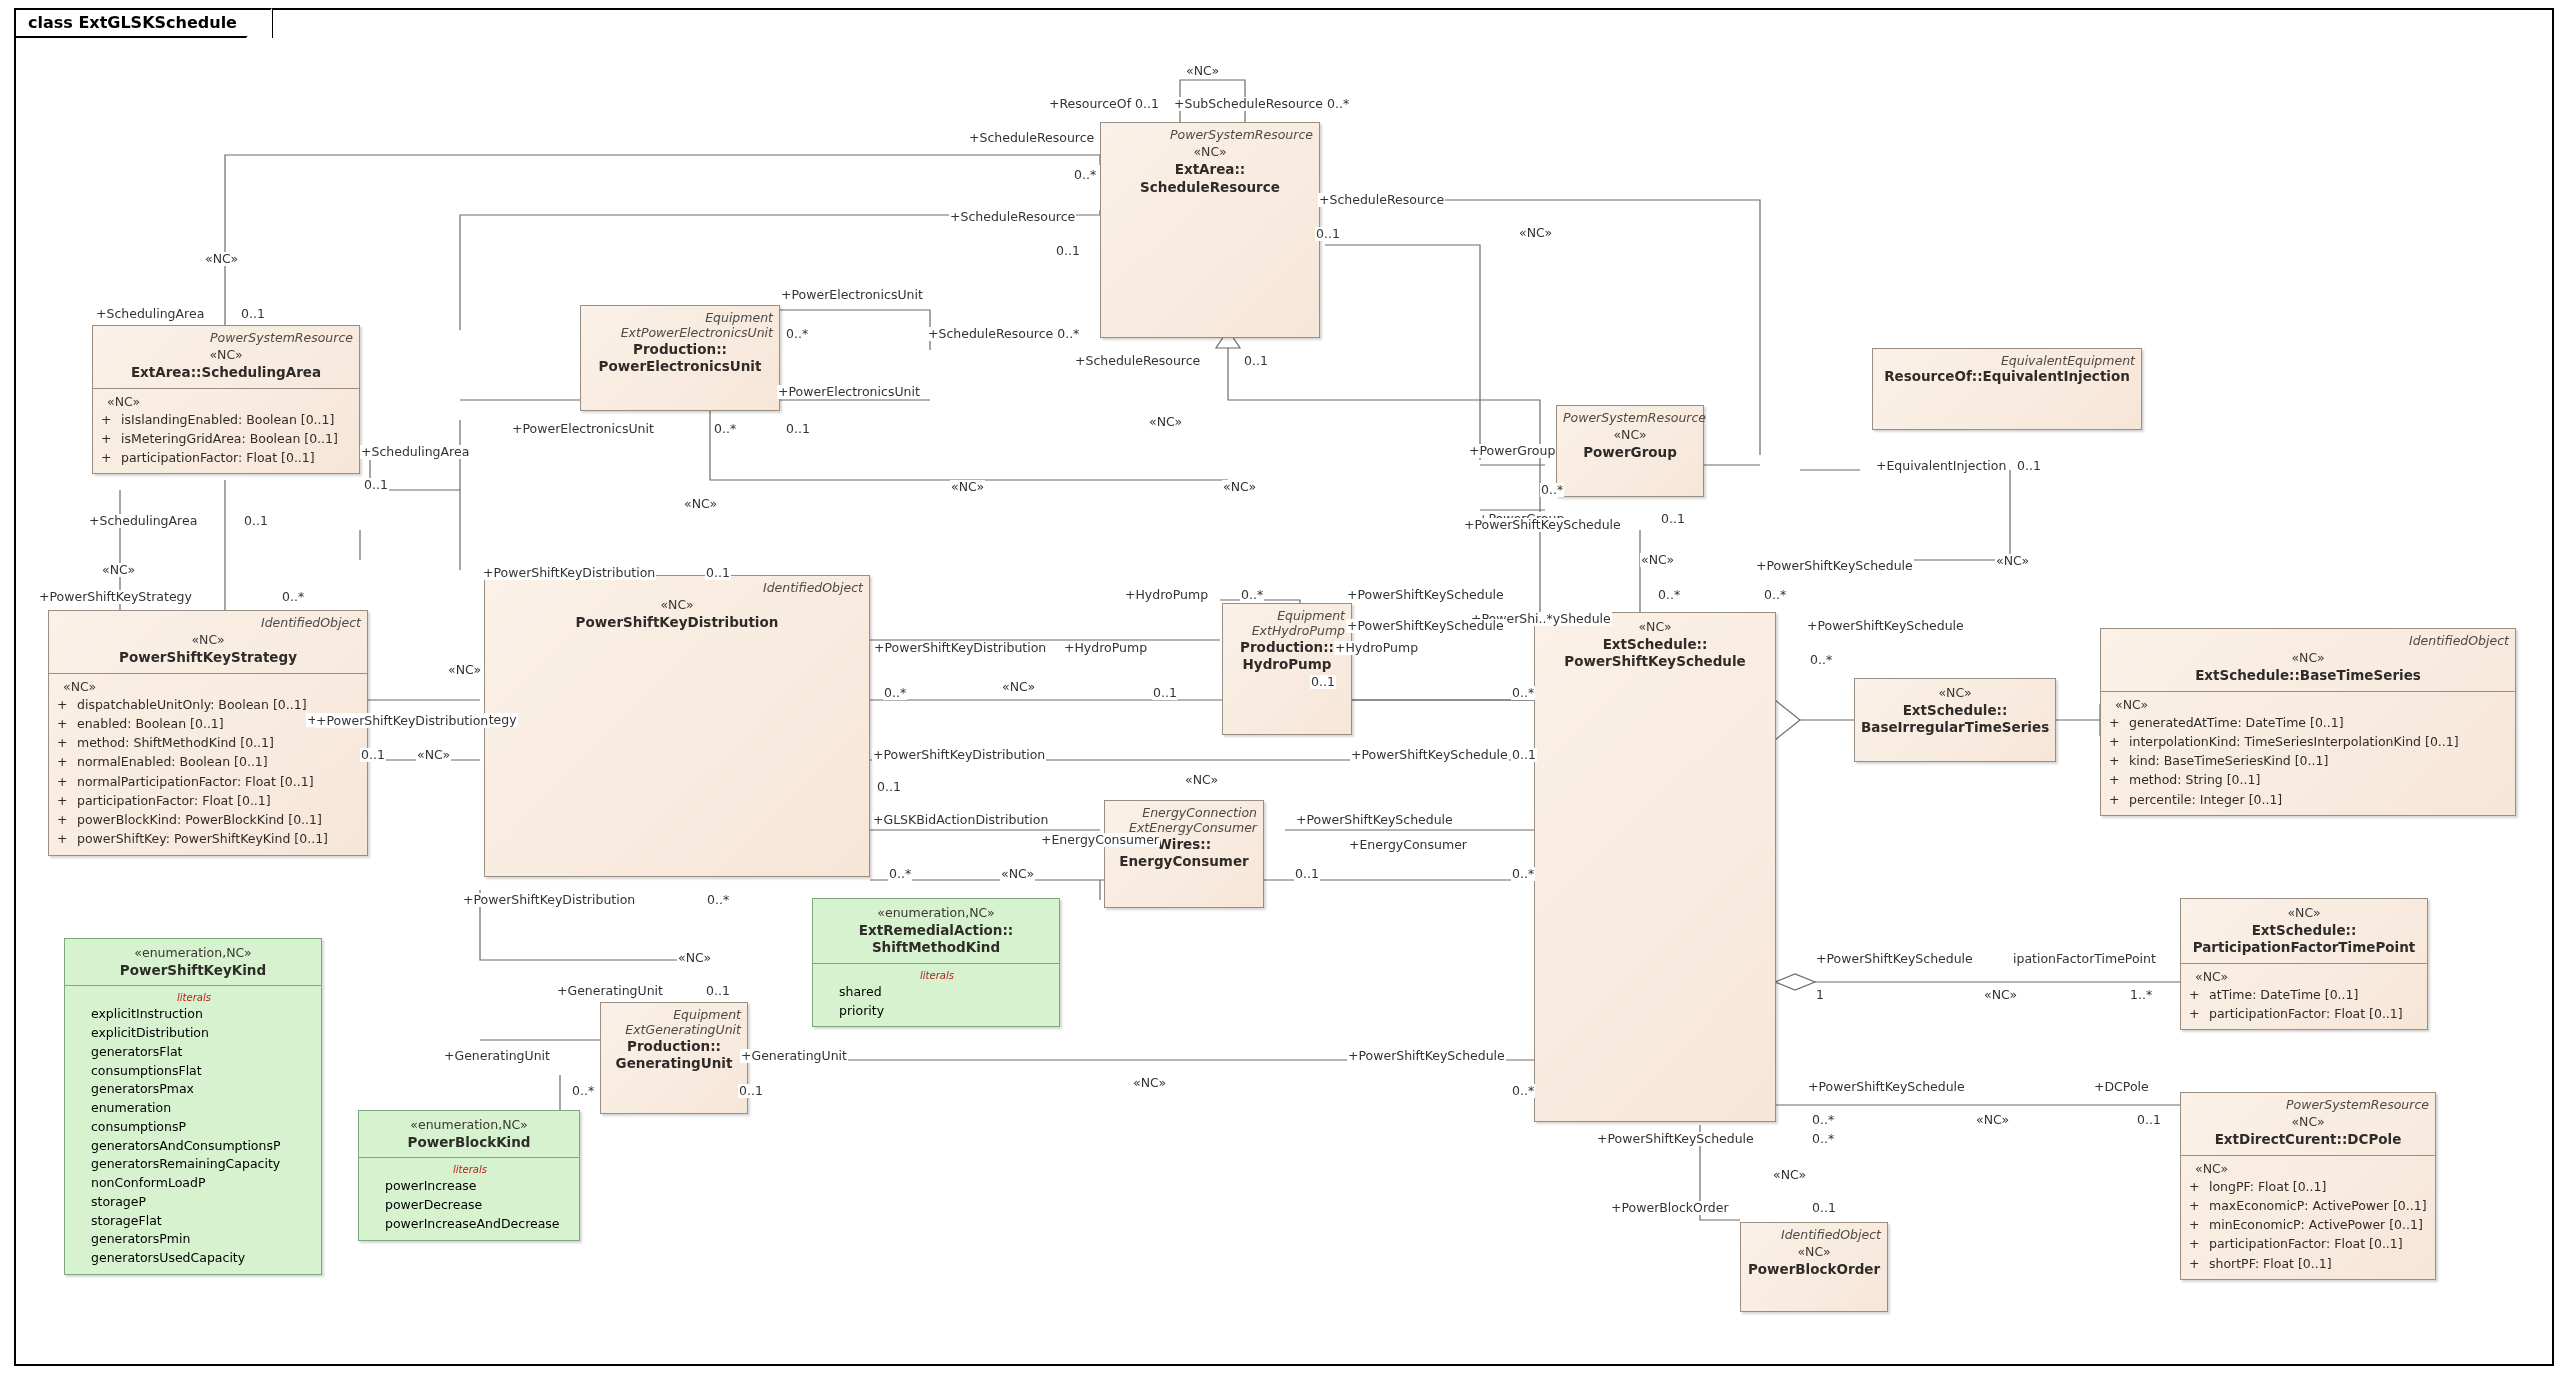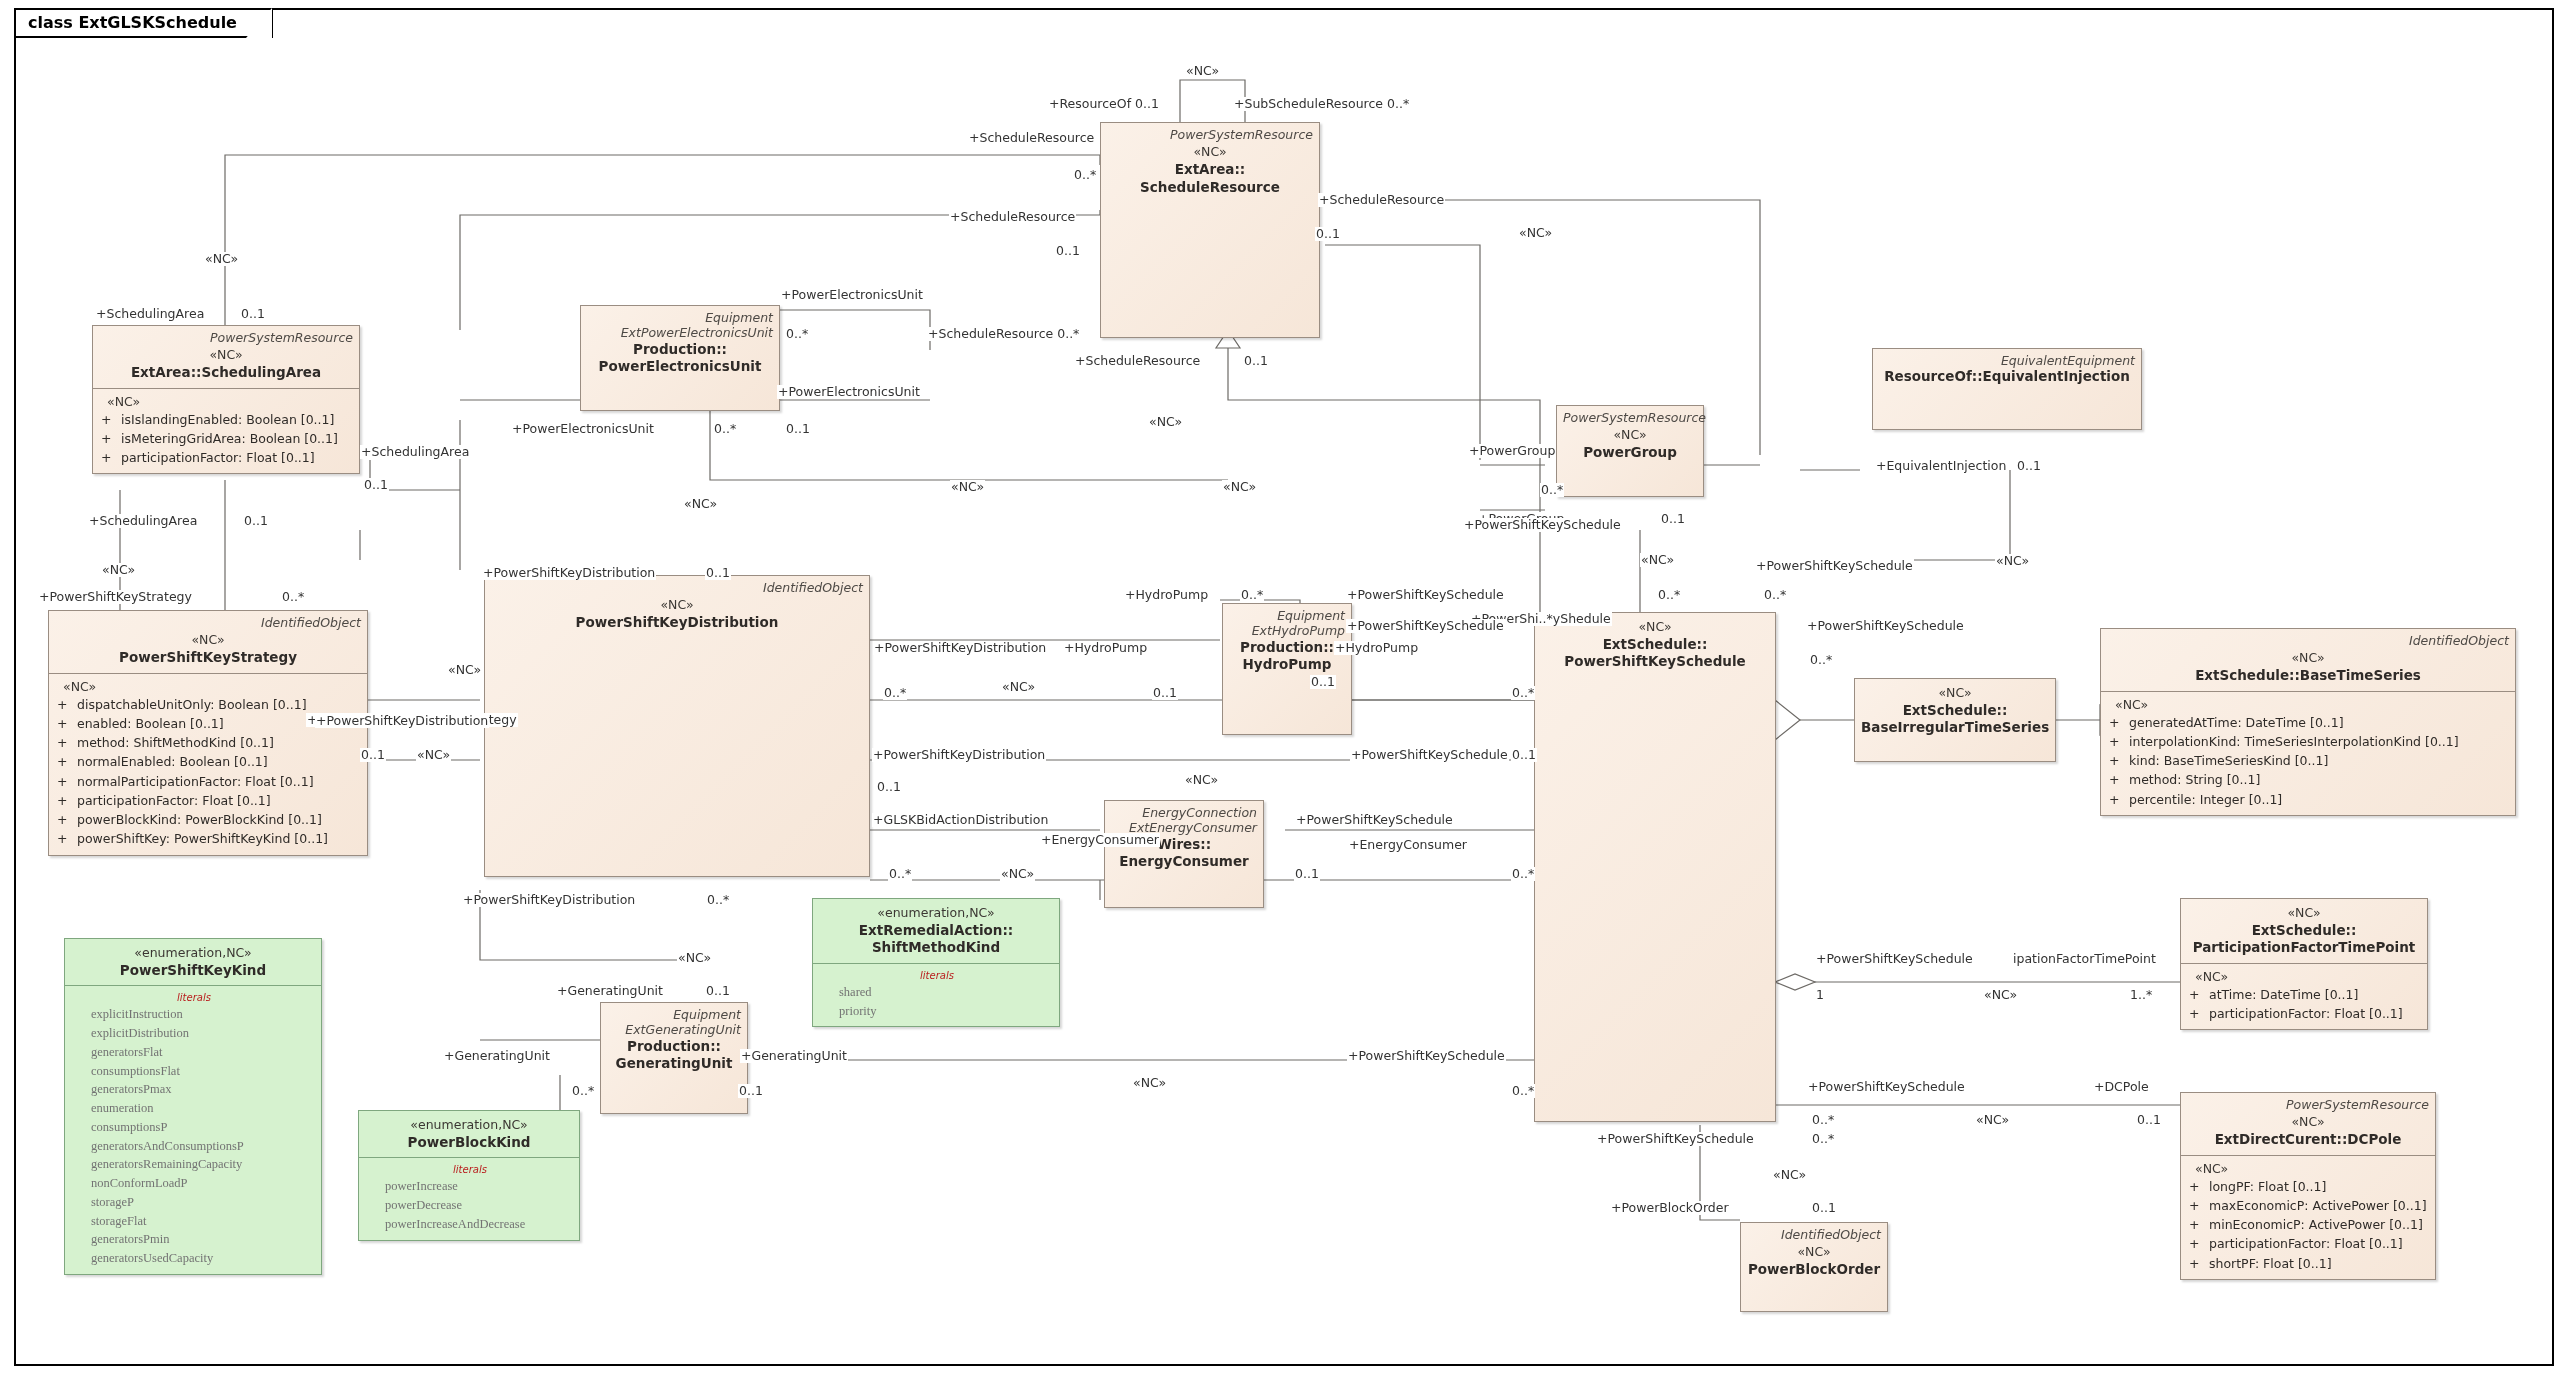--- a/index.html
+++ b/index.html
@@ -24,21 +24,21 @@
   .hdr .ctx.c{text-align:center;}
   .hdr .st{font-size:12.5px;color:#3b3733;display:block;line-height:1.35;margin-top:2px;}
   .hdr .nm{font-size:13.5px;font-weight:bold;color:#2f2b28;display:block;line-height:1.3;}
   .sep{border-top:1px solid #9a8d82;}
   .cls.enum .sep{border-top:1px solid #7fa77f;}
   .body{padding:4px 6px 6px 8px;}
   .body .st{font-size:12.5px;color:#3b3733;display:block;margin:1px 0 1px 6px;}
   .attr{font-size:12.5px;color:#2f2b28;line-height:1.54;white-space:nowrap;}
   .attr .pm{display:inline-block;width:20px;}
   .lit-hdr{font-style:italic;font-size:10px;color:#b91c1c;text-align:center;display:block;line-height:1.5;}
-  .lit{font-size:12.5px;color:#737373;line-height:1.5;text-align:left;padding-left:18px;font-family:Liberation Serif, serif;}
+  .lit{font-size:12.5px;color:#000000;line-height:1.5;text-align:left;padding-left:18px;}
   .lbl{position:absolute;font-size:12.5px;color:#333;white-space:nowrap;z-index:4;background:#fff;padding:0 1px;line-height:1.1;}
   svg.ov{position:absolute;left:0;top:0;width:2567px;height:1377px;z-index:2;pointer-events:none;}
 </style>
 </head>
 <body>
 
 <div id="canvas">
 
   <div class="frame"></div>
   <div class="frame-tab">class ExtGLSKSchedule</div>
@@ -340,21 +340,21 @@
     <div class="hdr">
       <span class="ctx">IdentifiedObject</span>
       <span class="st">«NC»</span>
       <span class="nm">PowerBlockOrder</span>
     </div>
   </div>
 
   <div id="edge-labels">
       <div class="lbl" style="left: 1185px; top: 64px;">«NC»</div>
       <div class="lbl" style="left: 1048px; top: 97px;">+ResourceOf 0..1</div>
-      <div class="lbl" style="left: 1233px; top: 97px;">+SubScheduleResource 0..*</div>
+      <div class="lbl" style="left: 1173px; top: 97px;">+SubScheduleResource 0..*</div>
       <div class="lbl" style="left: 968px; top: 131px;">+ScheduleResource</div>
       <div class="lbl" style="left: 1073px; top: 168px;">0..*</div>
       <div class="lbl" style="left: 949px; top: 210px;">+ScheduleResource</div>
       <div class="lbl" style="left: 1318px; top: 193px;">+ScheduleResource</div>
       <div class="lbl" style="left: 1055px; top: 244px;">0..1</div>
       <div class="lbl" style="left: 1315px; top: 227px;">0..1</div>
       <div class="lbl" style="left: 1518px; top: 226px;">«NC»</div>
       <div class="lbl" style="left: 204px; top: 252px;">«NC»</div>
       <div class="lbl" style="left: 95px; top: 307px;">+SchedulingArea</div>
       <div class="lbl" style="left: 240px; top: 307px;">0..1</div>

